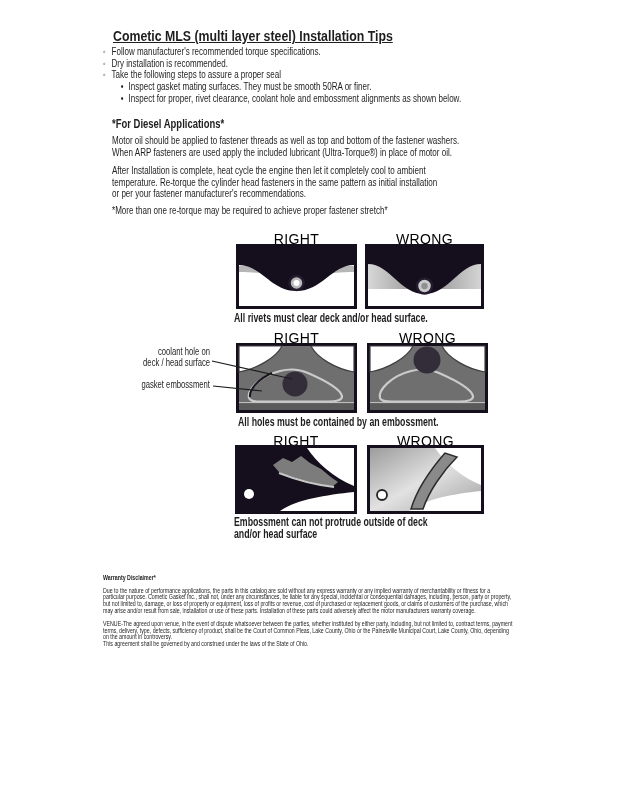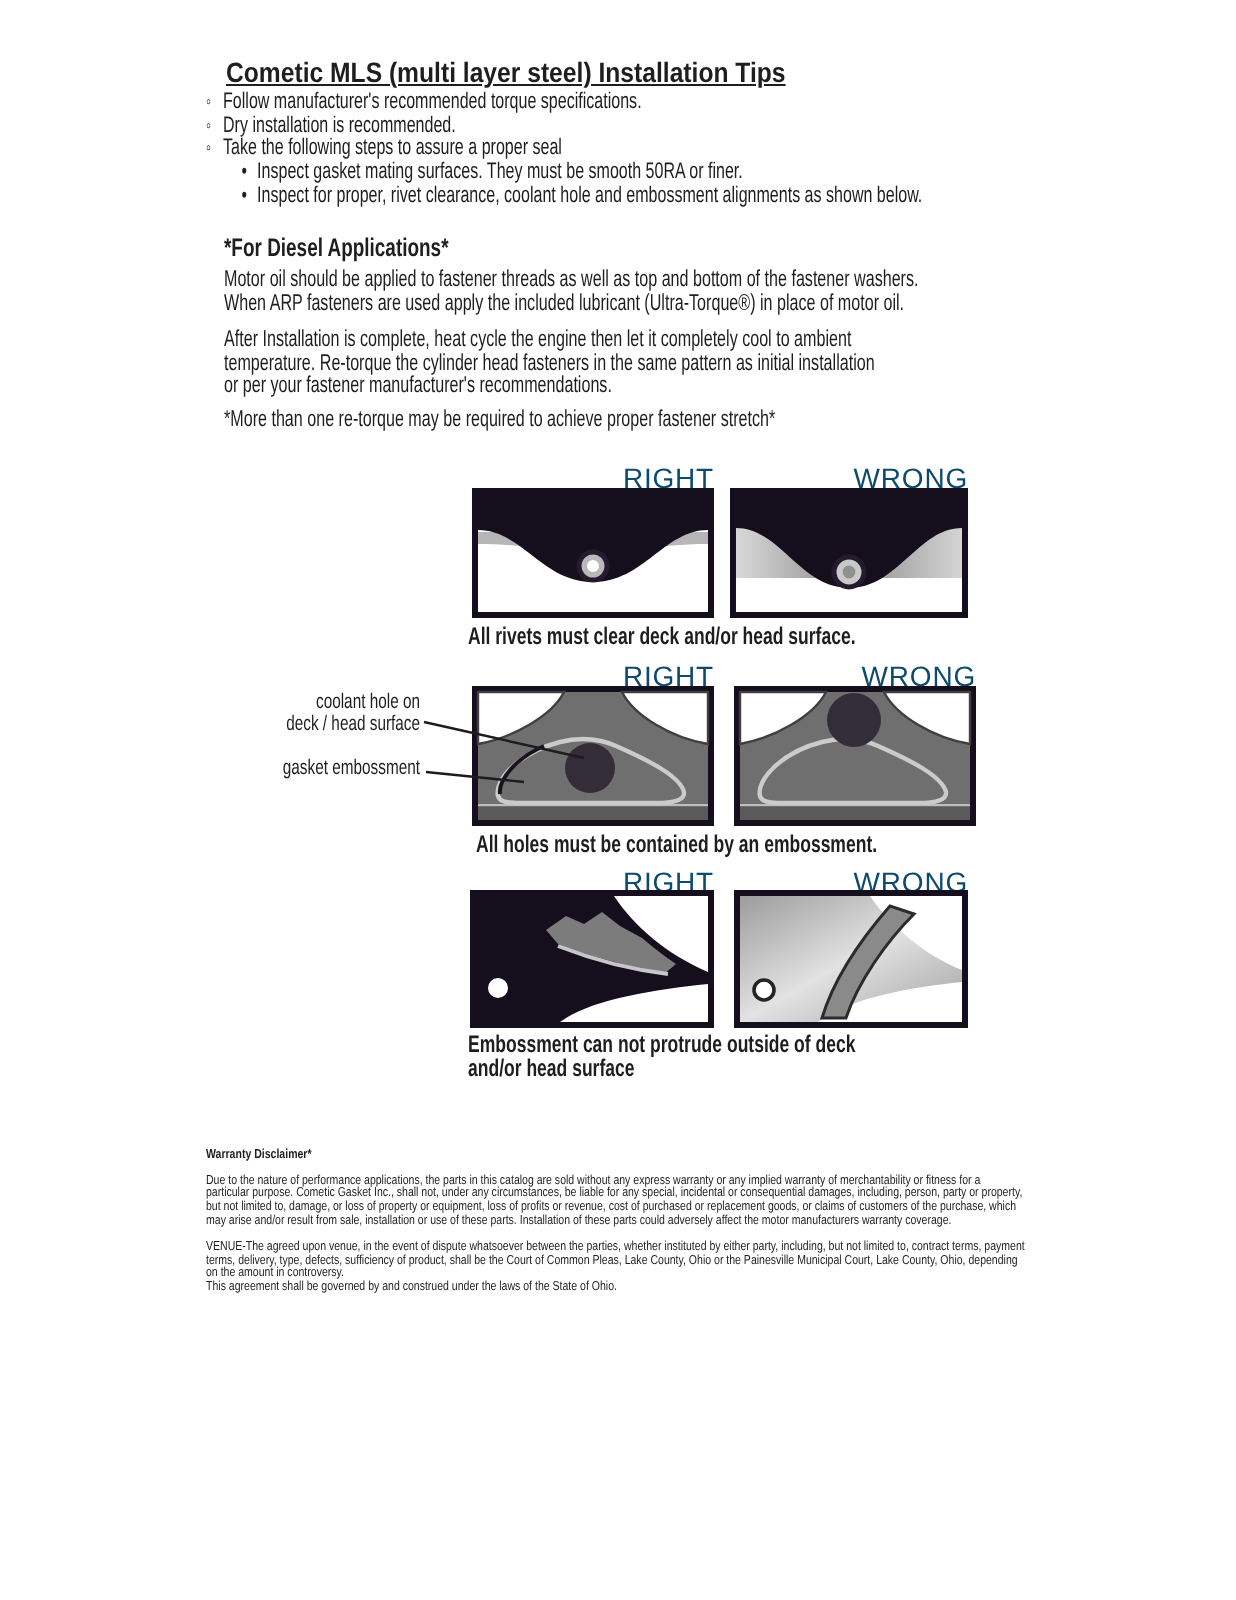--- a/index.html
+++ b/index.html
@@ -21,21 +21,21 @@
   .bullets{left:103px;top:46px;font-size:11.3px;line-height:11.7px;}
   .b-row{white-space:nowrap;}
   .b-mark{display:inline-block;width:12px;font-size:10px;}
   .sb-row{white-space:nowrap;margin-left:25px;}
   .sb-mark{display:inline-block;width:11px;font-size:11px;}
 
   .diesel-h{left:112px;top:116px;font-size:12.8px;font-weight:700;white-space:nowrap;}
   .body-p{left:112px;font-size:11.5px;line-height:11.7px;width:700px;}
   .p1{top:135px;} .p2{top:165px;} .p3{top:205px;}
 
-  .rw-label{font-size:14px;letter-spacing:0.4px;text-align:right;color:#0c4a6e;}
+  .rw-label{font-size:14px;letter-spacing:0.4px;text-align:center;color:#000000;}
   .caption{font-size:12px;font-weight:700;white-space:nowrap;}
   .caption2{font-size:12px;font-weight:700;line-height:12.3px;white-space:pre-line;}
 
   .side-label{left:5px;width:205px;text-align:right;font-size:10.5px;line-height:11.3px;white-space:pre-line;}
 
   .legal{left:103px;top:575px;width:506px;font-size:6.5px;line-height:6.7px;}
   .legal h4{margin:0 0 6px 0;font-size:6.5px;}
   .legal p{margin:0 0 6.5px 0;}
 
   .footer-code{left:387px;top:761px;font-size:10px;letter-spacing:0.2px;color:#3b82f6;font-family:Liberation Serif, serif;}

